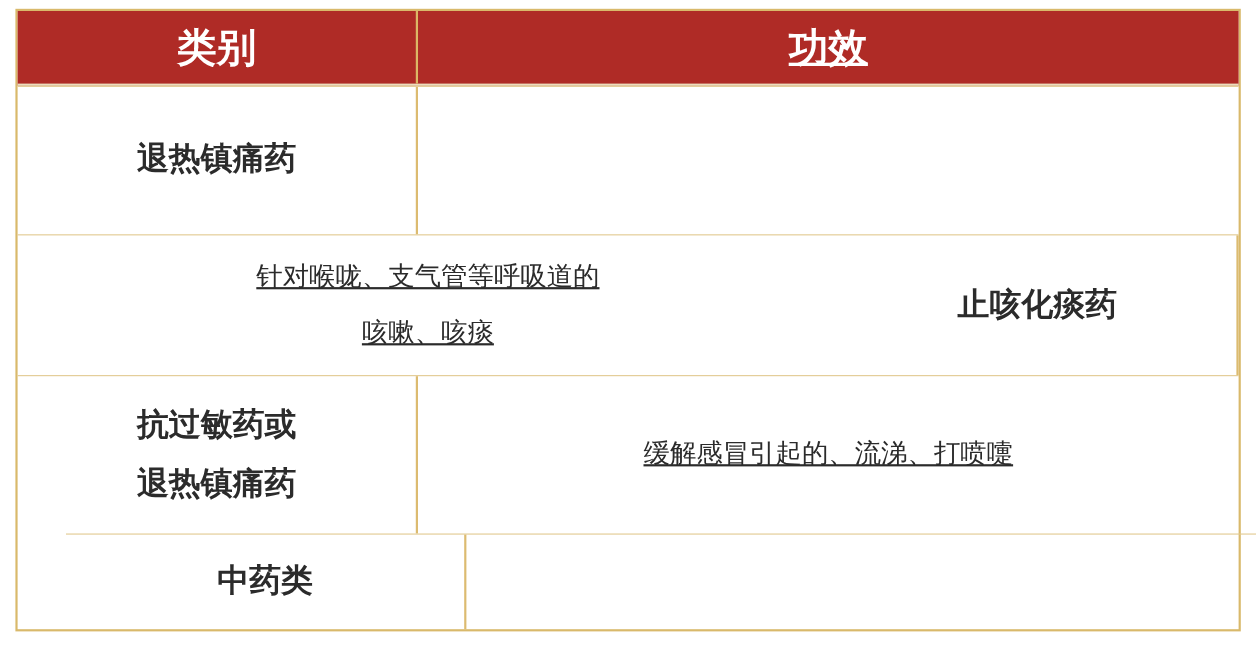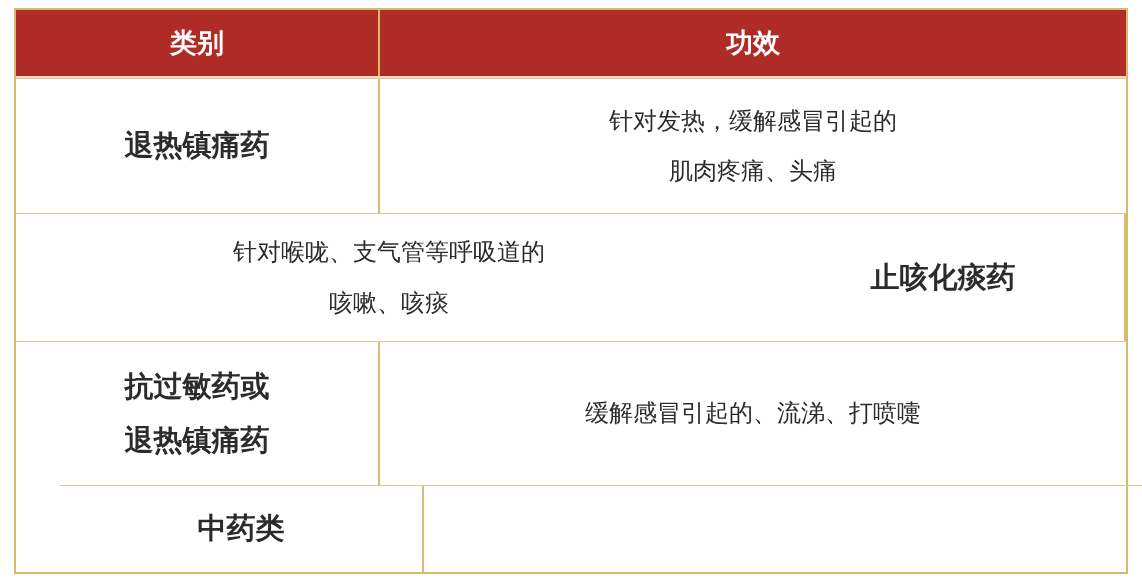--- a/index.html
+++ b/index.html
@@ -60,46 +60,45 @@
   .col-category {
     width: 364px;
     flex: 0 0 364px;
     border-right: 2px solid #dcbb70;
     font-weight: bold;
     font-size: 29px;
     line-height: 1.85;
   }
   .col-effect {
     flex: 1;
+    text-decoration: underline;
   }
   .header-row .cell {
     color: #ffffff;
     font-weight: bold;
-    font-size: 27px;
+    font-size: 36px;
     line-height: 1.2;
   }
   .header-row .col-category {
     border-right-color: #dcb766;
   }
 </style>
 </head>
 <body>
 
 <div class="page">
   <div class="med-table">
 
     <div class="t-row header-row">
       <div class="cell col-category">类别</div>
       <div class="cell col-effect">功效</div>
     </div>
 
     <div class="t-row row-1">
       <div class="cell col-category">退热镇痛药</div>
-      <div class="cell col-effect">针对发热，缓解感冒引起的
-肌肉疼痛、头痛</div>
     </div>
 
     <div class="t-row row-2">
       <div class="cell col-effect">针对喉咙、支气管等呼吸道的
 咳嗽、咳痰</div>
       <div class="cell col-category">止咳化痰药</div>
     </div>
 
     <div class="t-row row-3">
       <div class="cell col-category">抗过敏药或

